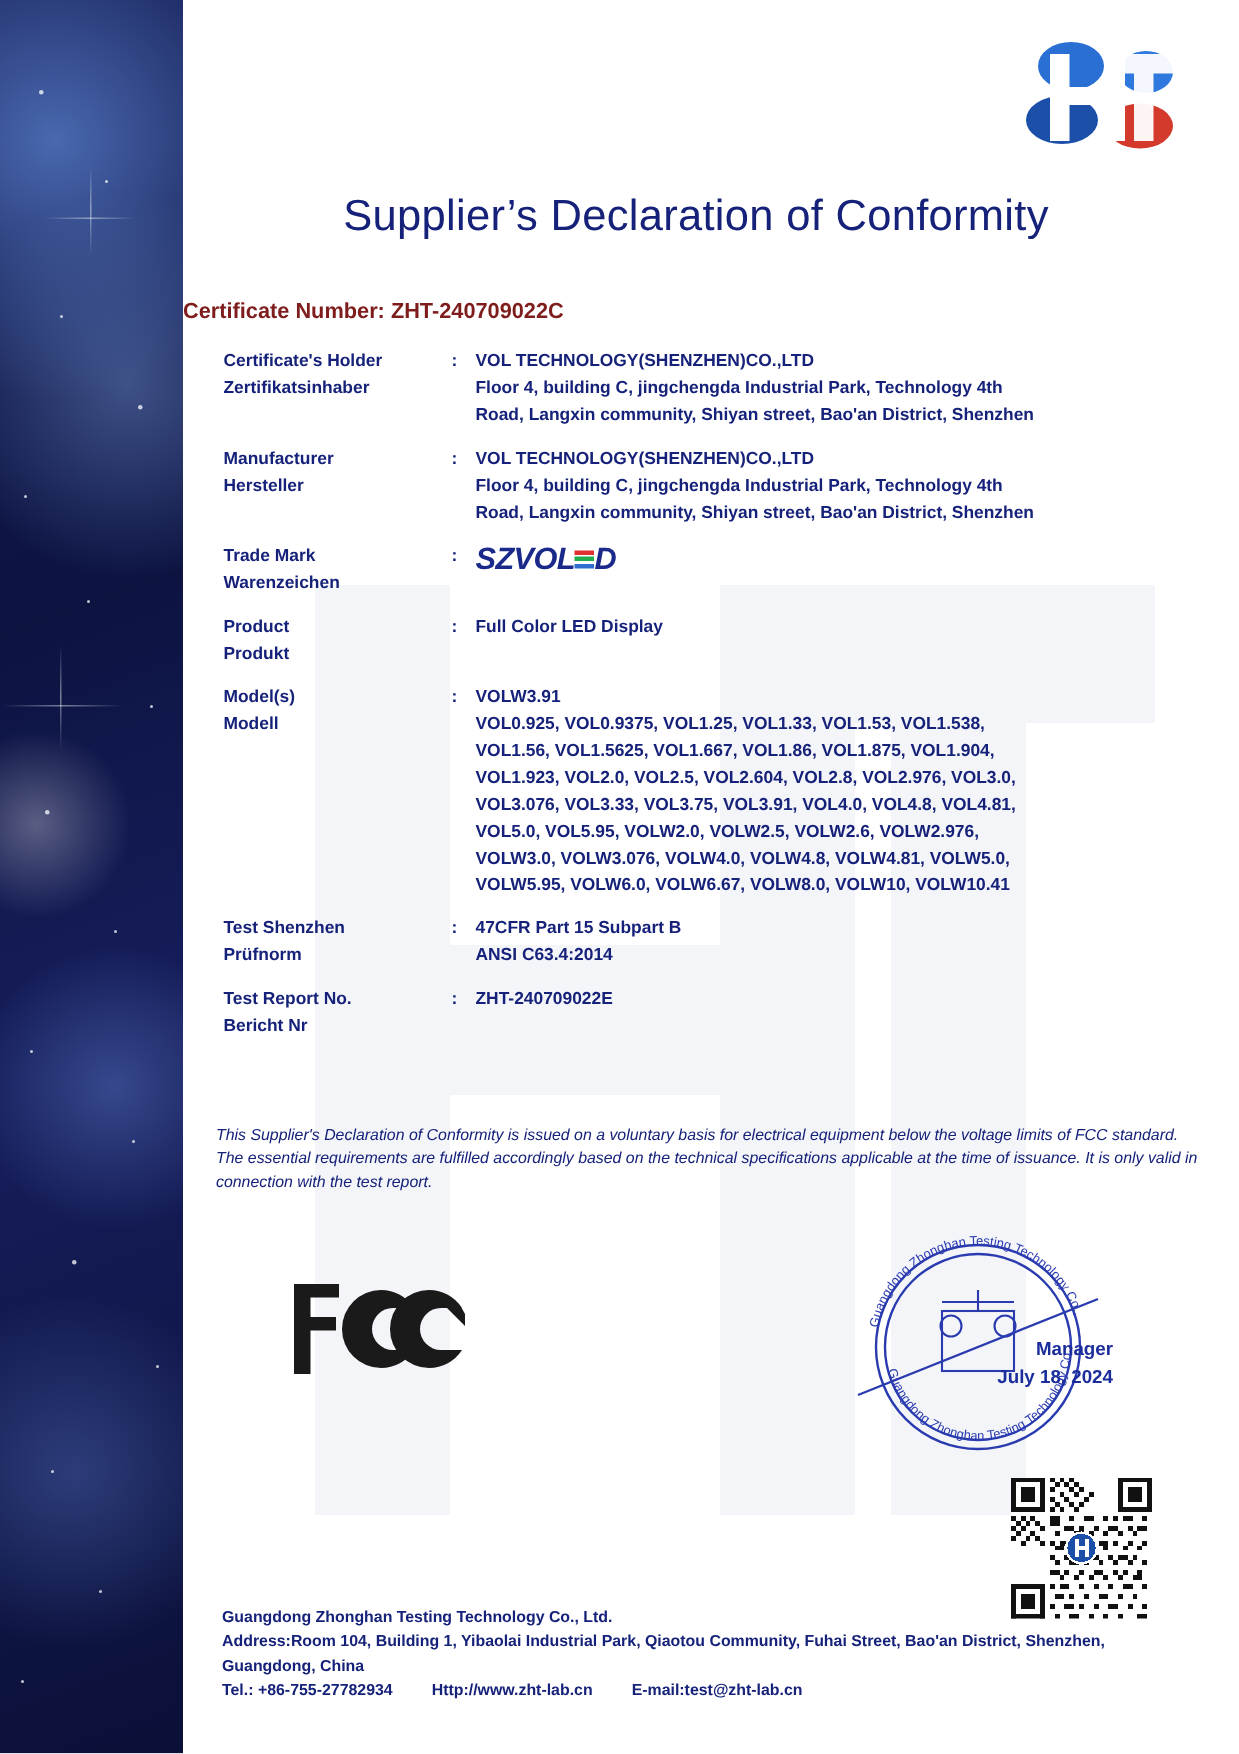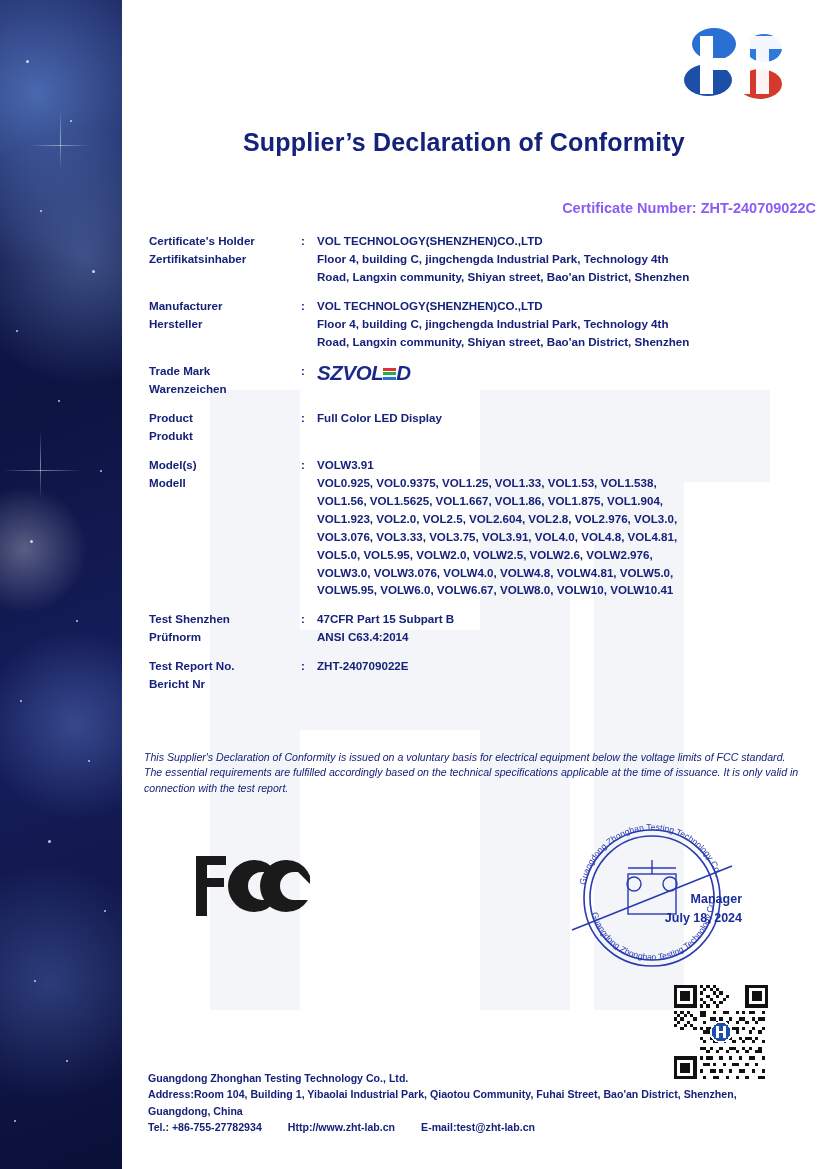--- a/index.html
+++ b/index.html
@@ -72,31 +72,31 @@
     width: 112px;
     height: 86px;
   }
 
   .doc-title {
     position: absolute;
     left: 0; right: 20px;
     top: 128px;
     text-align: center;
     color: #16227a;
-    font-size: 25px;
-    font-weight: bold;
+    font-size: 29px;
+    font-weight: normal;
     letter-spacing: 0.2px;
   }
 
   .cert-number {
     position: absolute;
     left: 0; right: 10px;
     top: 200px;
-    text-align: right;
-    color: #8b5cf6;
+    text-align: left;
+    color: #7f1d1d;
     font-size: 14.5px;
     font-weight: bold;
   }
 
   .table {
     position: absolute;
     left: 27px;
     top: 232px;
     width: 664px;
     font-size: 11.6px;

